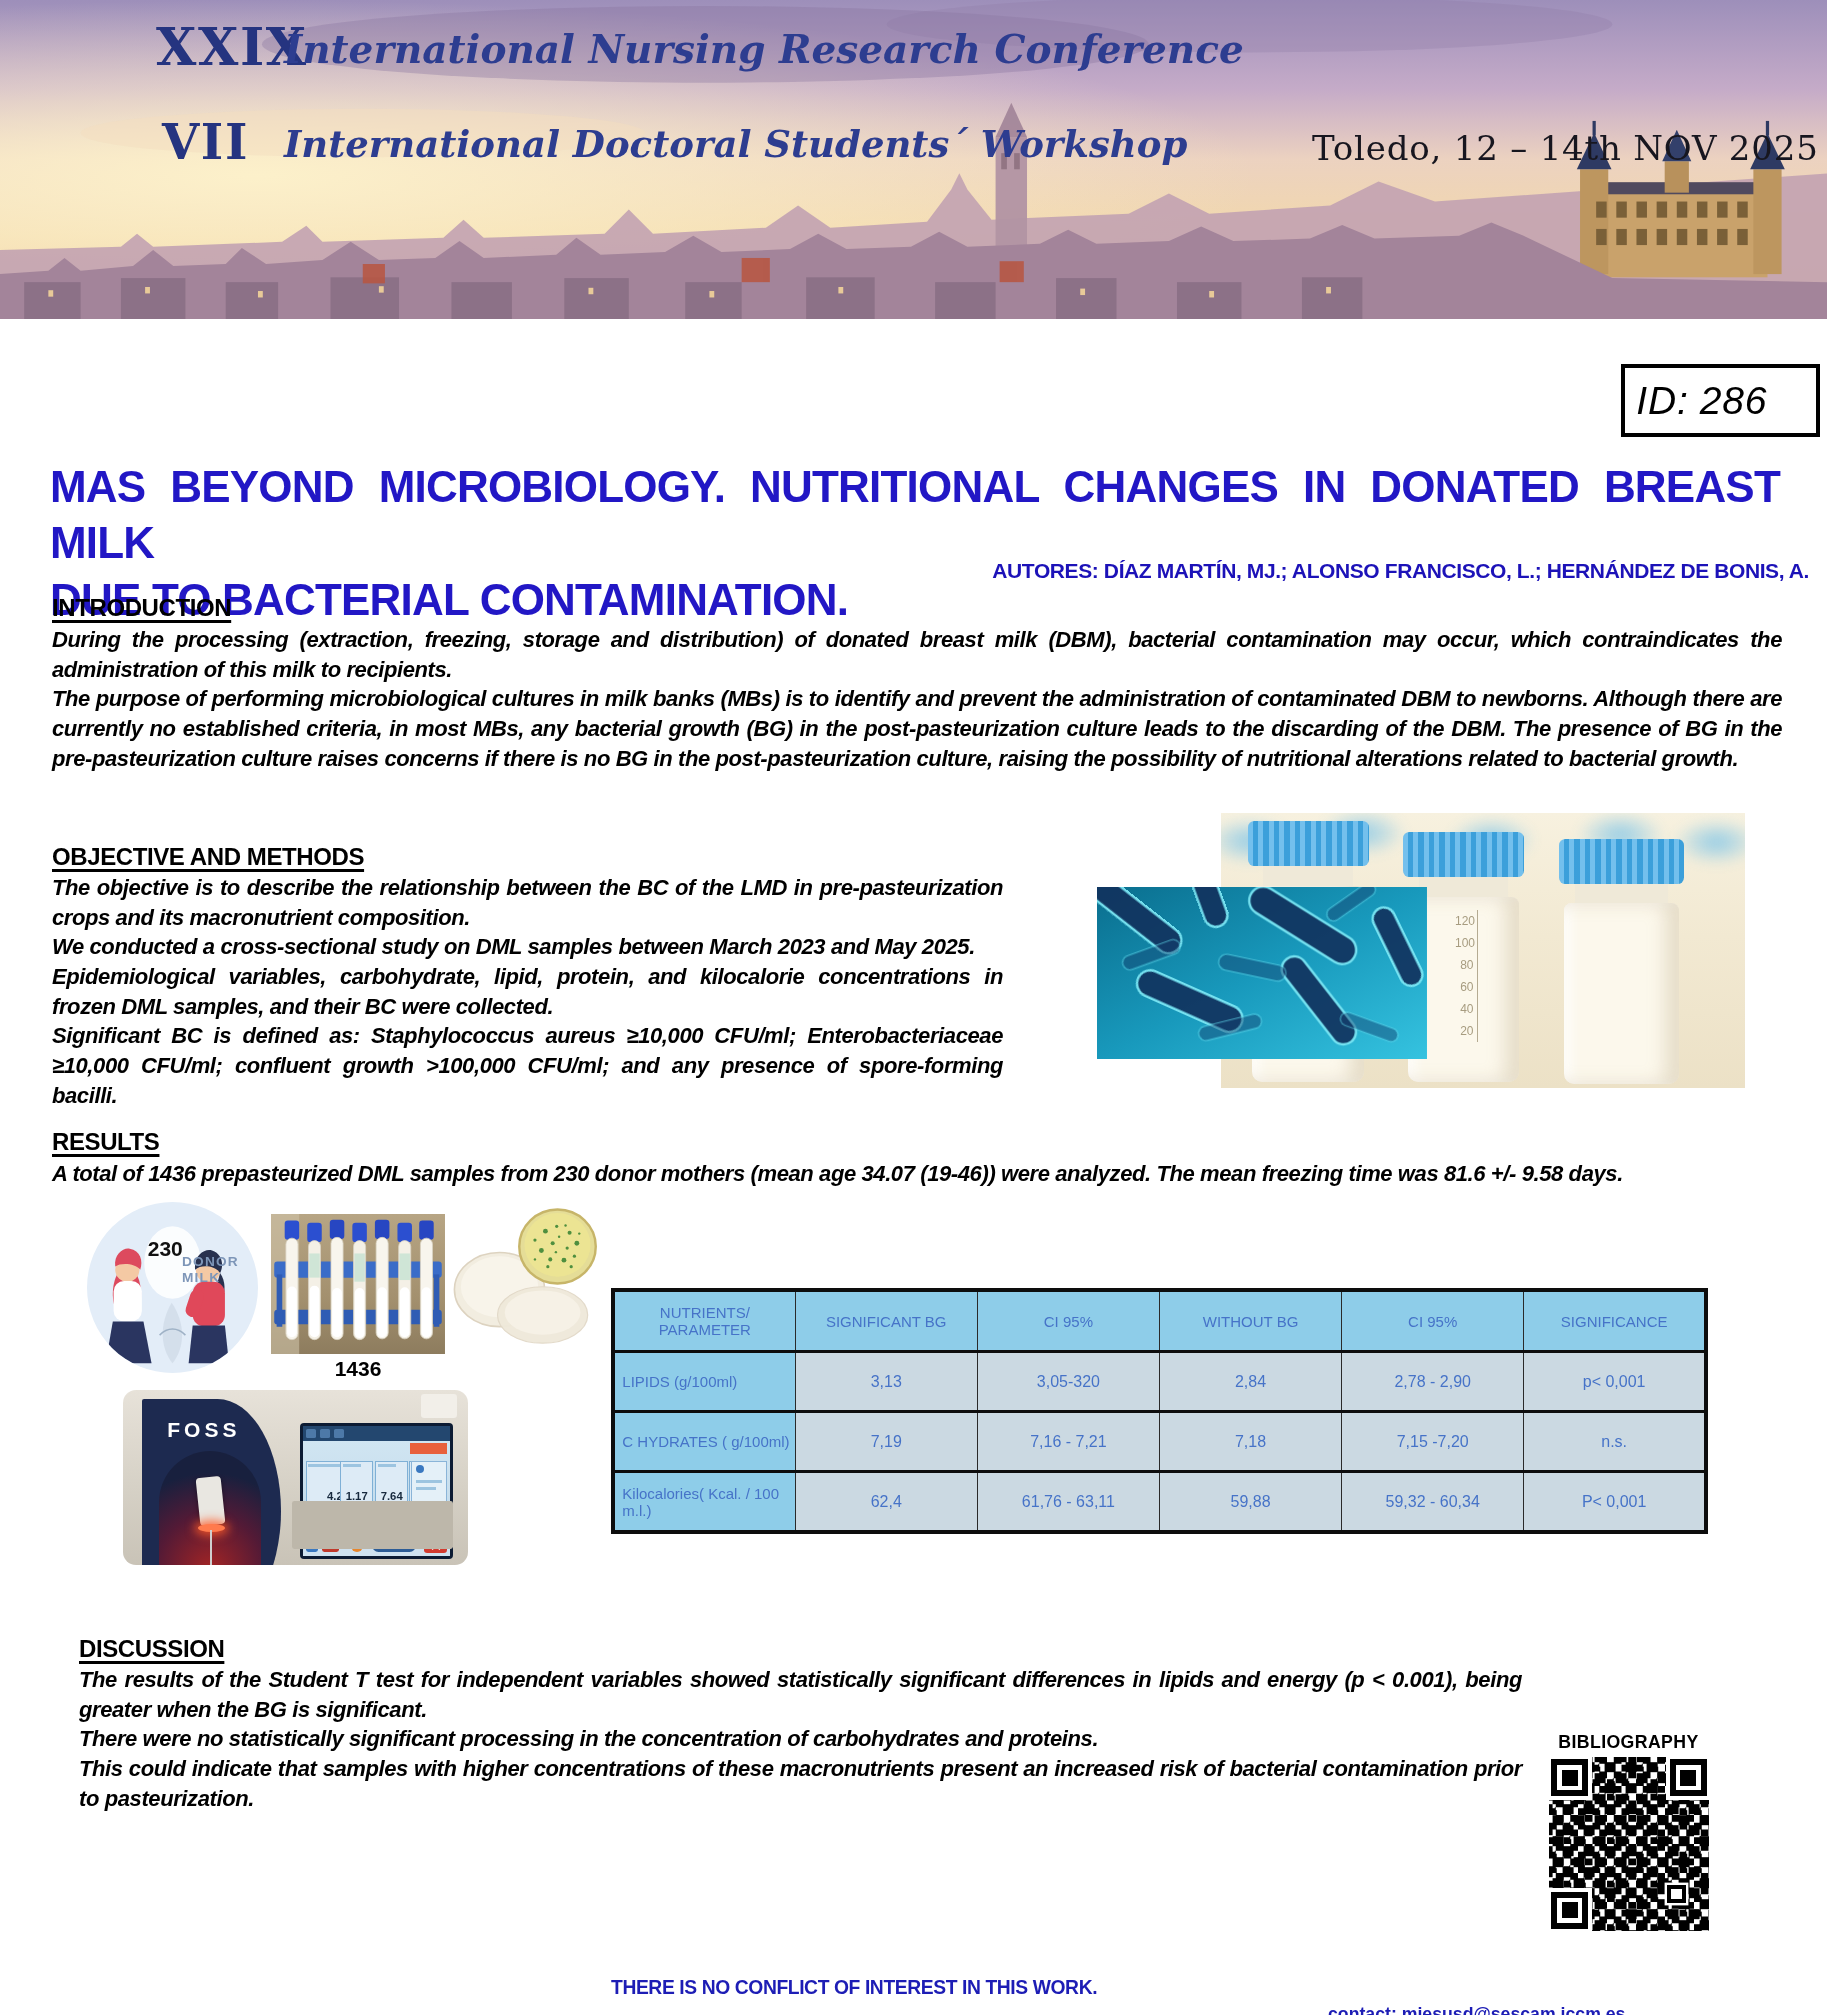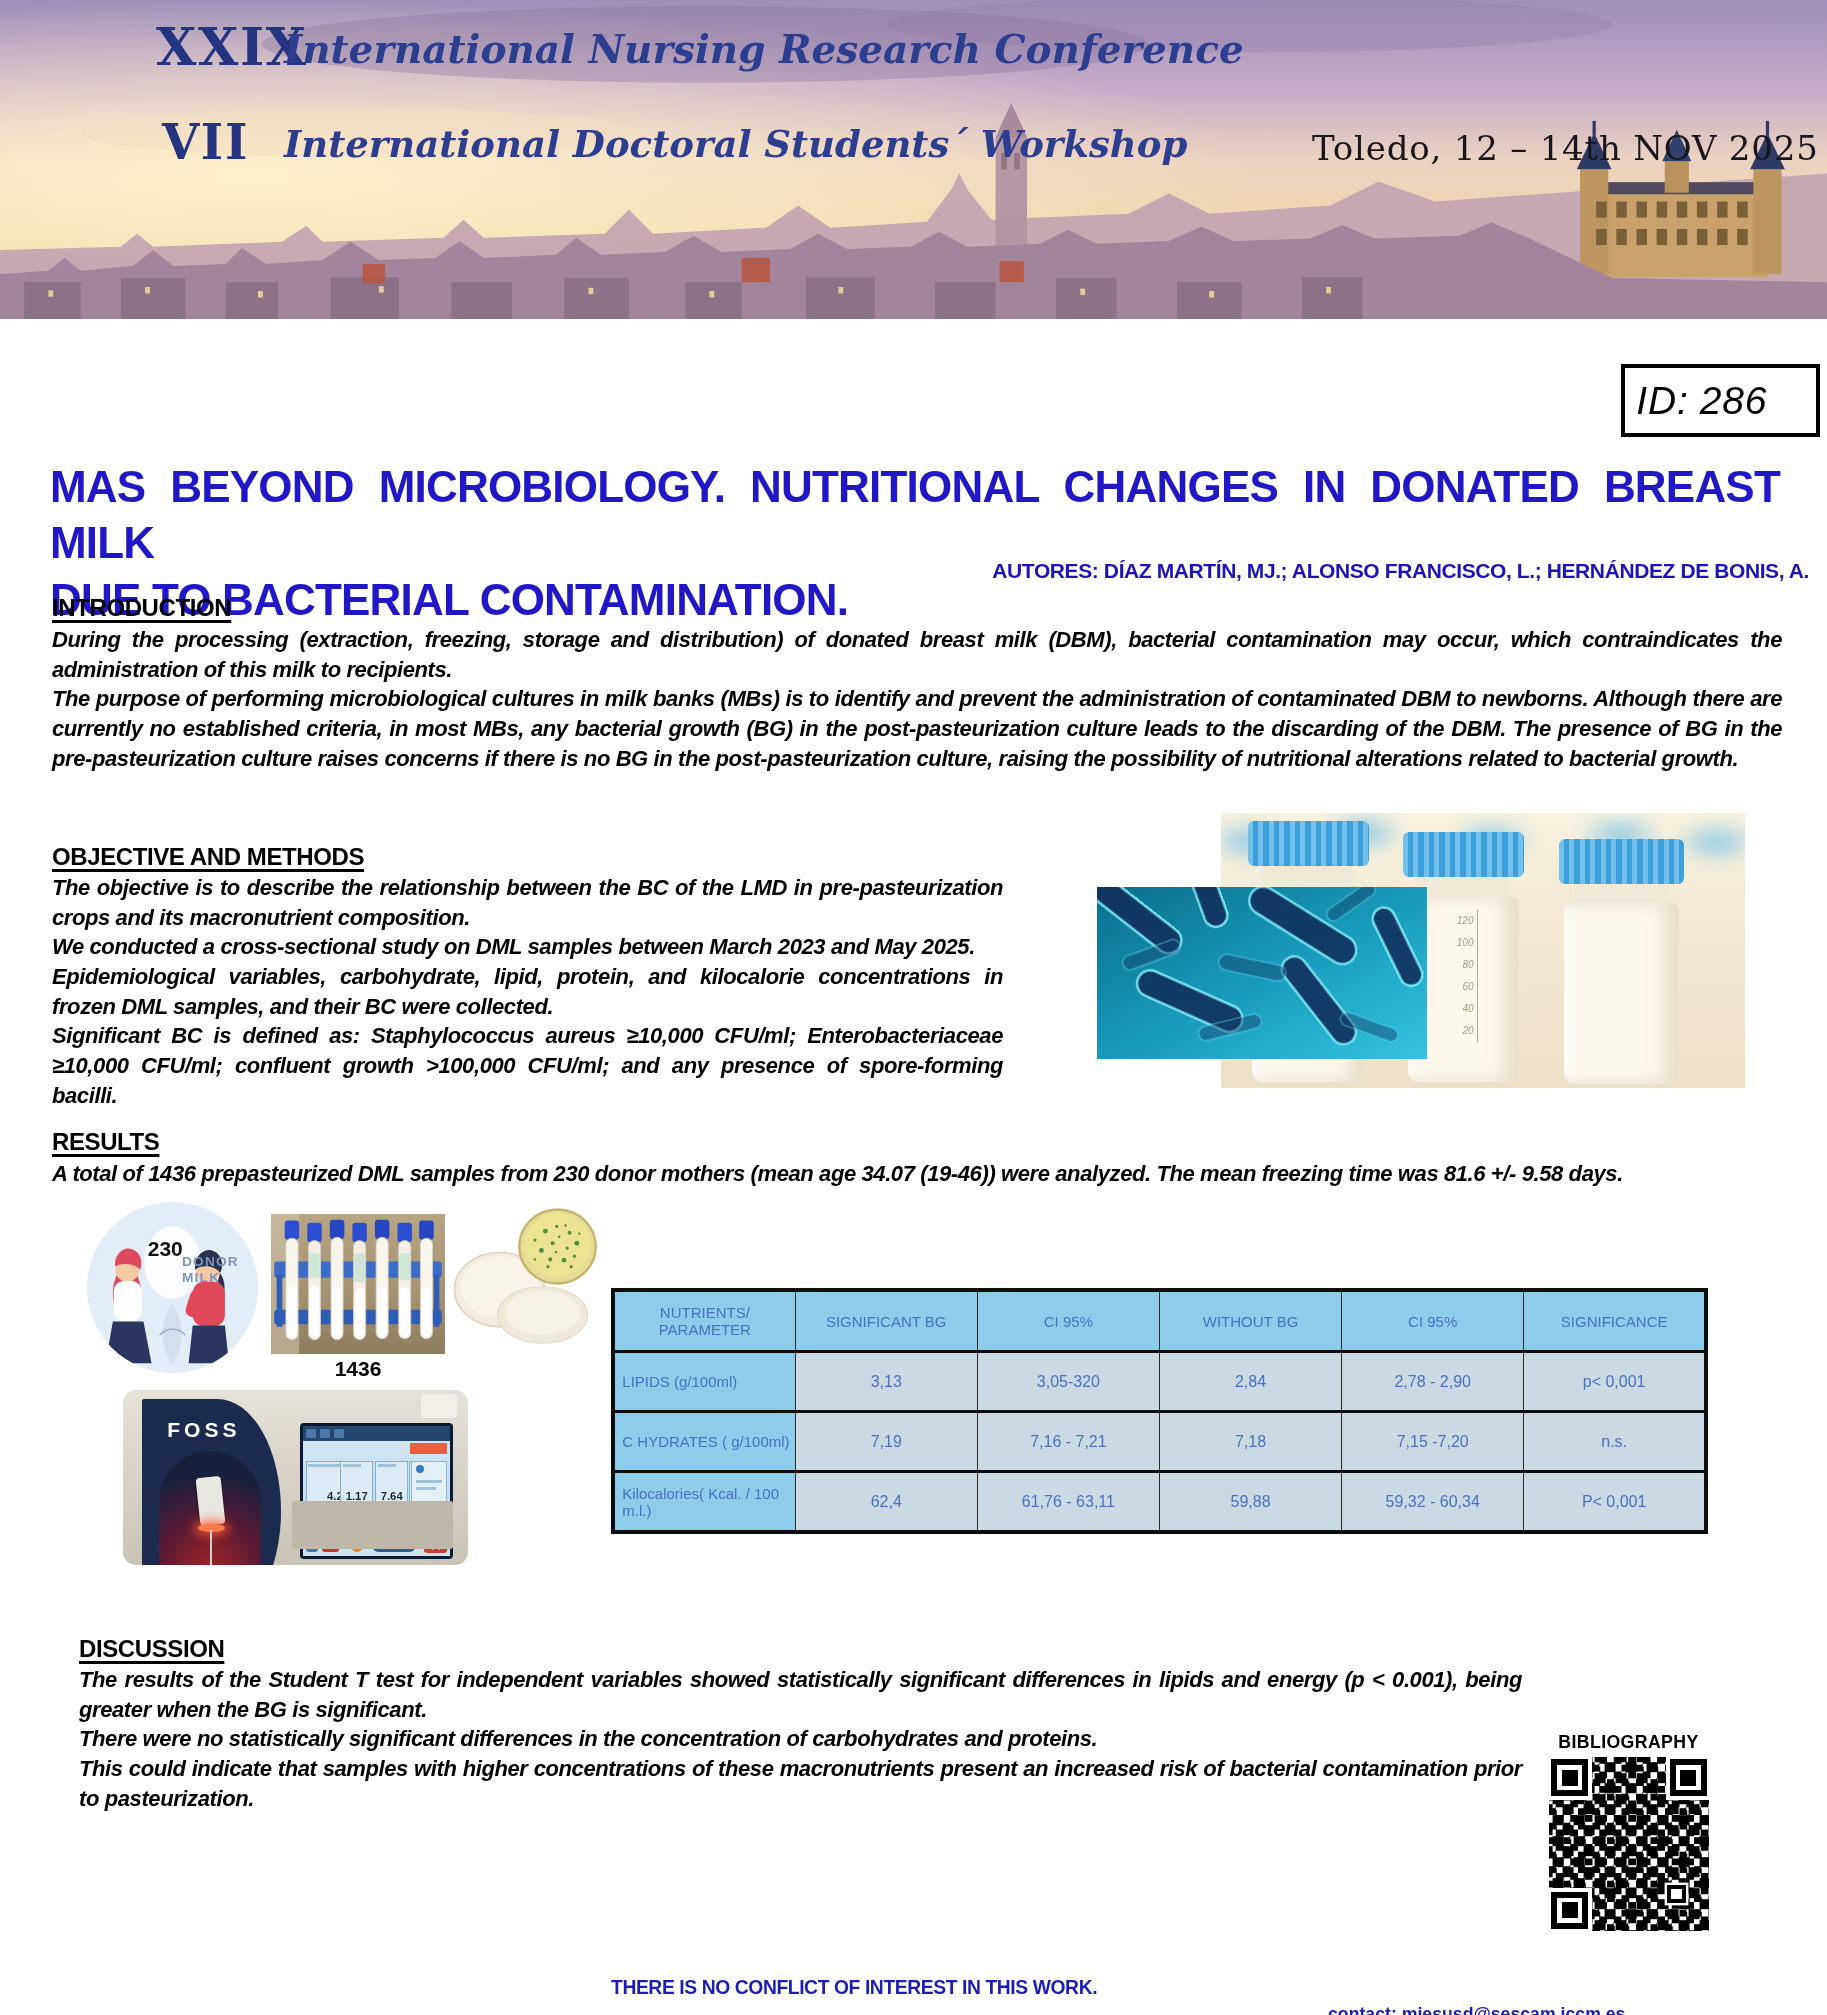--- a/index.html
+++ b/index.html
@@ -96,22 +96,22 @@
   .bottles{left:1221px;top:813px;width:524px;height:275px;overflow:hidden;
            background:linear-gradient(180deg,#f7f1df 0%,#f2e9d2 45%,#ece1c6 100%);}
   .blur-cap{position:absolute;width:89px;height:48px;border-radius:50%;
             background:radial-gradient(closest-side,#7cc4e8,transparent);filter:blur(5.6px);opacity:.8;}
   .bottle{position:absolute;display:flex;flex-direction:column;align-items:center;}
   .cap{width:100%;height:45px;border-radius:6.4px;background:
        repeating-linear-gradient(90deg,rgba(255,255,255,.28) 0 4.8px,rgba(0,0,0,.05) 4.8px 10.5px),#3fa8e6;}
   .neck{width:74%;height:19.3px;background:#efe9d8;}
   .bbody{width:92%;flex:1;background:#fcf8ec;border-radius:7.3px 7.3px 10.5px 10.5px;
          box-shadow:inset -13.7px 0 17.7px rgba(175,155,110,.28), inset 8px 0 12px rgba(255,255,255,.7);}
-  .scale{position:absolute;font-size:10px;color:#a79c80;line-height:22px;text-align:right;width:18.5px;
-         border-right:1.2px solid #b5ab92;padding-right:3.2px;font-style:italic;}
+  .scale{position:absolute;font-size:12px;color:#a79c80;line-height:22px;text-align:right;width:18.5px;
+         border-right:1.2px solid #b5ab92;padding-right:3.2px;}
   .bacteria{left:1097px;top:887px;width:330px;height:172px;overflow:hidden;}
 
   
   .ntable{position:absolute;left:611px;top:1288px;width:1097px;border-collapse:collapse;
           color:#4673c8;table-layout:fixed;border:4.4px solid #0d0d0d;}
   .ntable th,.ntable td{border:1.2px solid #2a2a2a;border-top:3.6px solid #0d0d0d;border-bottom:3.6px solid #0d0d0d;
           font-weight:400;overflow:hidden;}
   .ntable th{height:56px;background:#8ECDE9;font-size:15px;text-align:center;}
   .ntable td{height:55px;background:#CBD9E2;font-size:16px;text-align:center;}
   .ntable td.param{background:#8ECDE9;text-align:left;padding-left:7.3px;font-size:15px;}
@@ -546,21 +546,21 @@
       <td>59,88</td>
       <td>59,32 - 60,34</td>
       <td>P&lt; 0,001</td>
     </tr>
   </tbody>
     </table>
 
   <div class="abs h disc-h">DISCUSSION</div>
   <div class="abs body-text disc-t">
     <p>The results of the Student T test for independent variables showed statistically significant differences in lipids and energy (p &lt; 0.001), being greater when the BG is significant.</p>
-    <p>There were no statistically significant differences in the concentration of carbohydrates and proteins.</p>
+    <p>There were no statistically significant processing in the concentration of carbohydrates and proteins.</p>
     <p>This could indicate that samples with higher concentrations of these macronutrients present an increased risk of bacterial contamination prior to pasteurization.</p>
   </div>
 
   <div class="abs bib-h">BIBLIOGRAPHY</div>
   <div class="abs qr">
     <div class="qr-f" style="left:2.4px;top:2.4px;"></div>
     <div class="qr-f" style="right:2.4px;top:2.4px;"></div>
     <div class="qr-f" style="left:2.4px;bottom:2.4px;"></div>
     <div class="qr-a"></div>
   </div>

